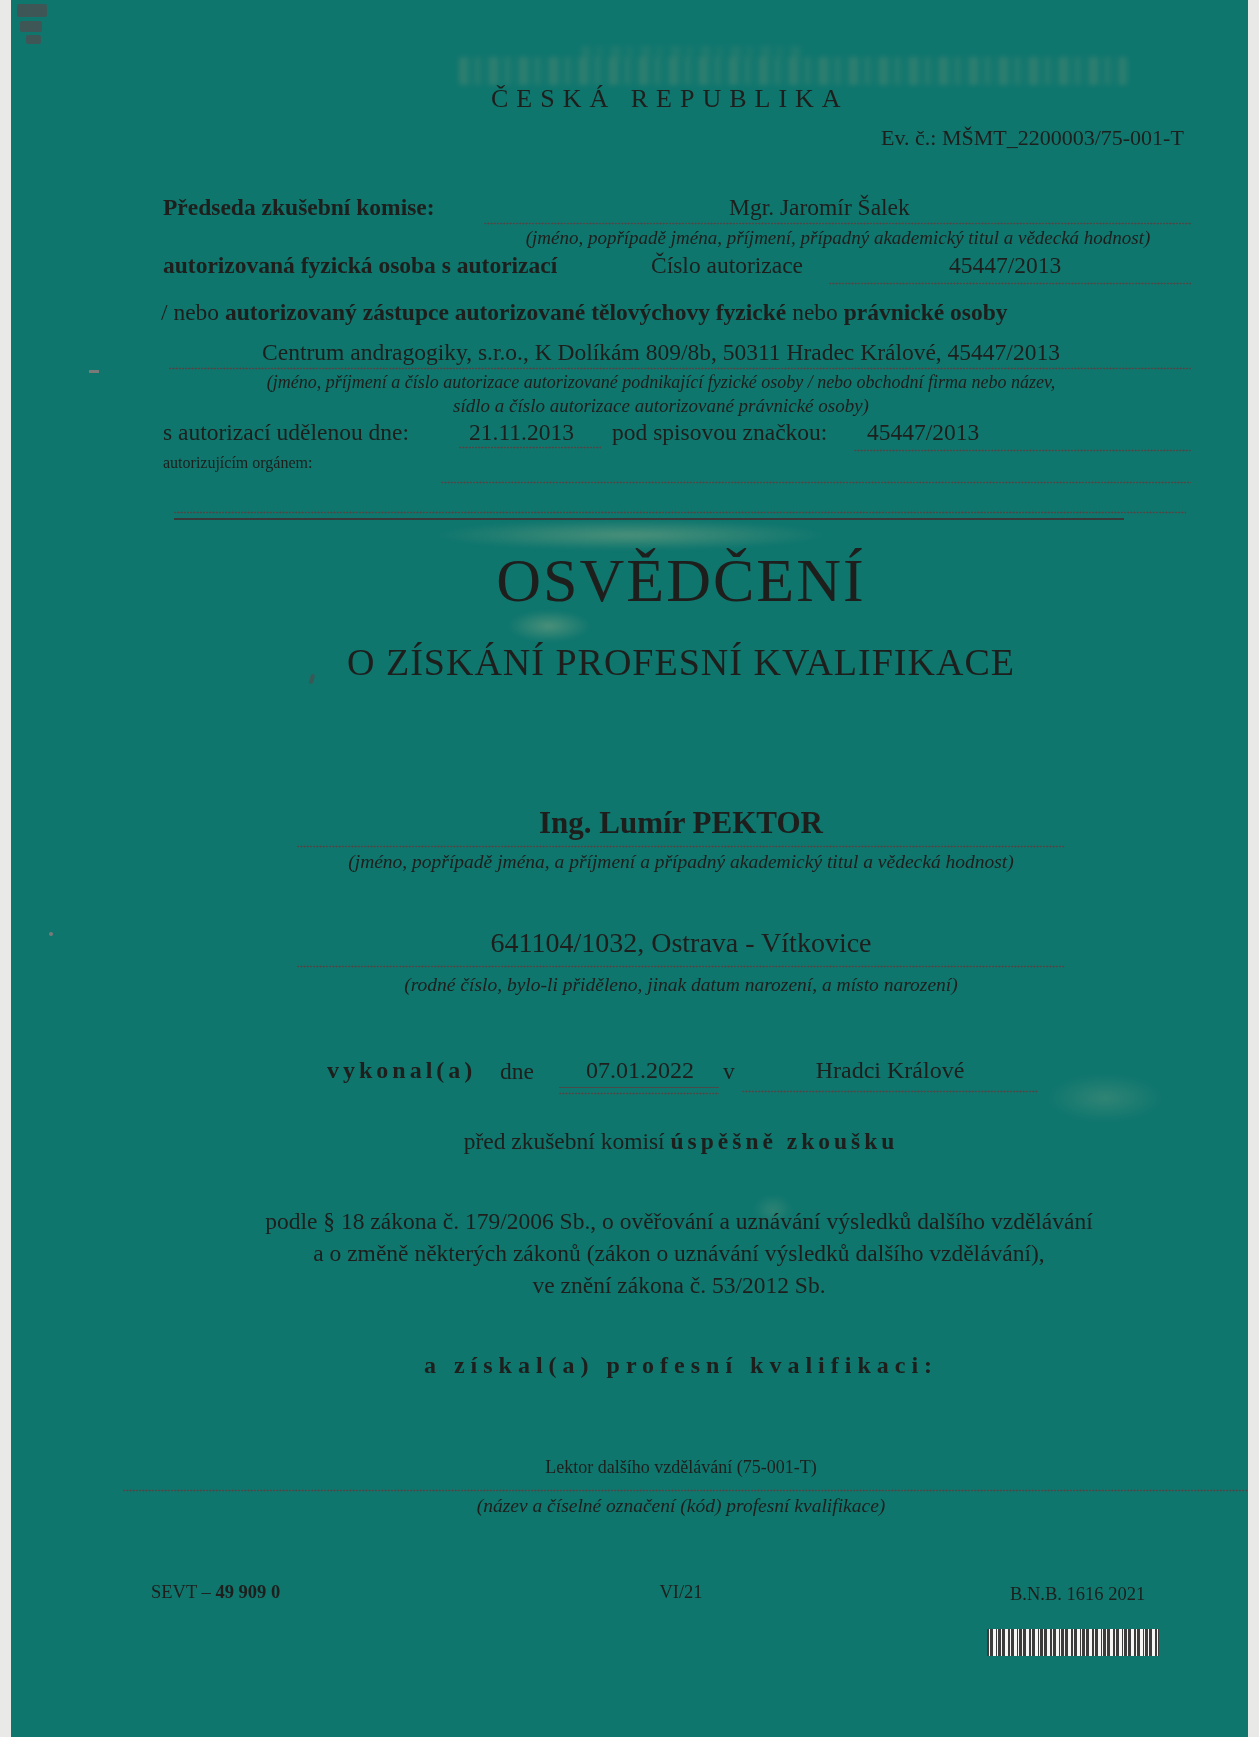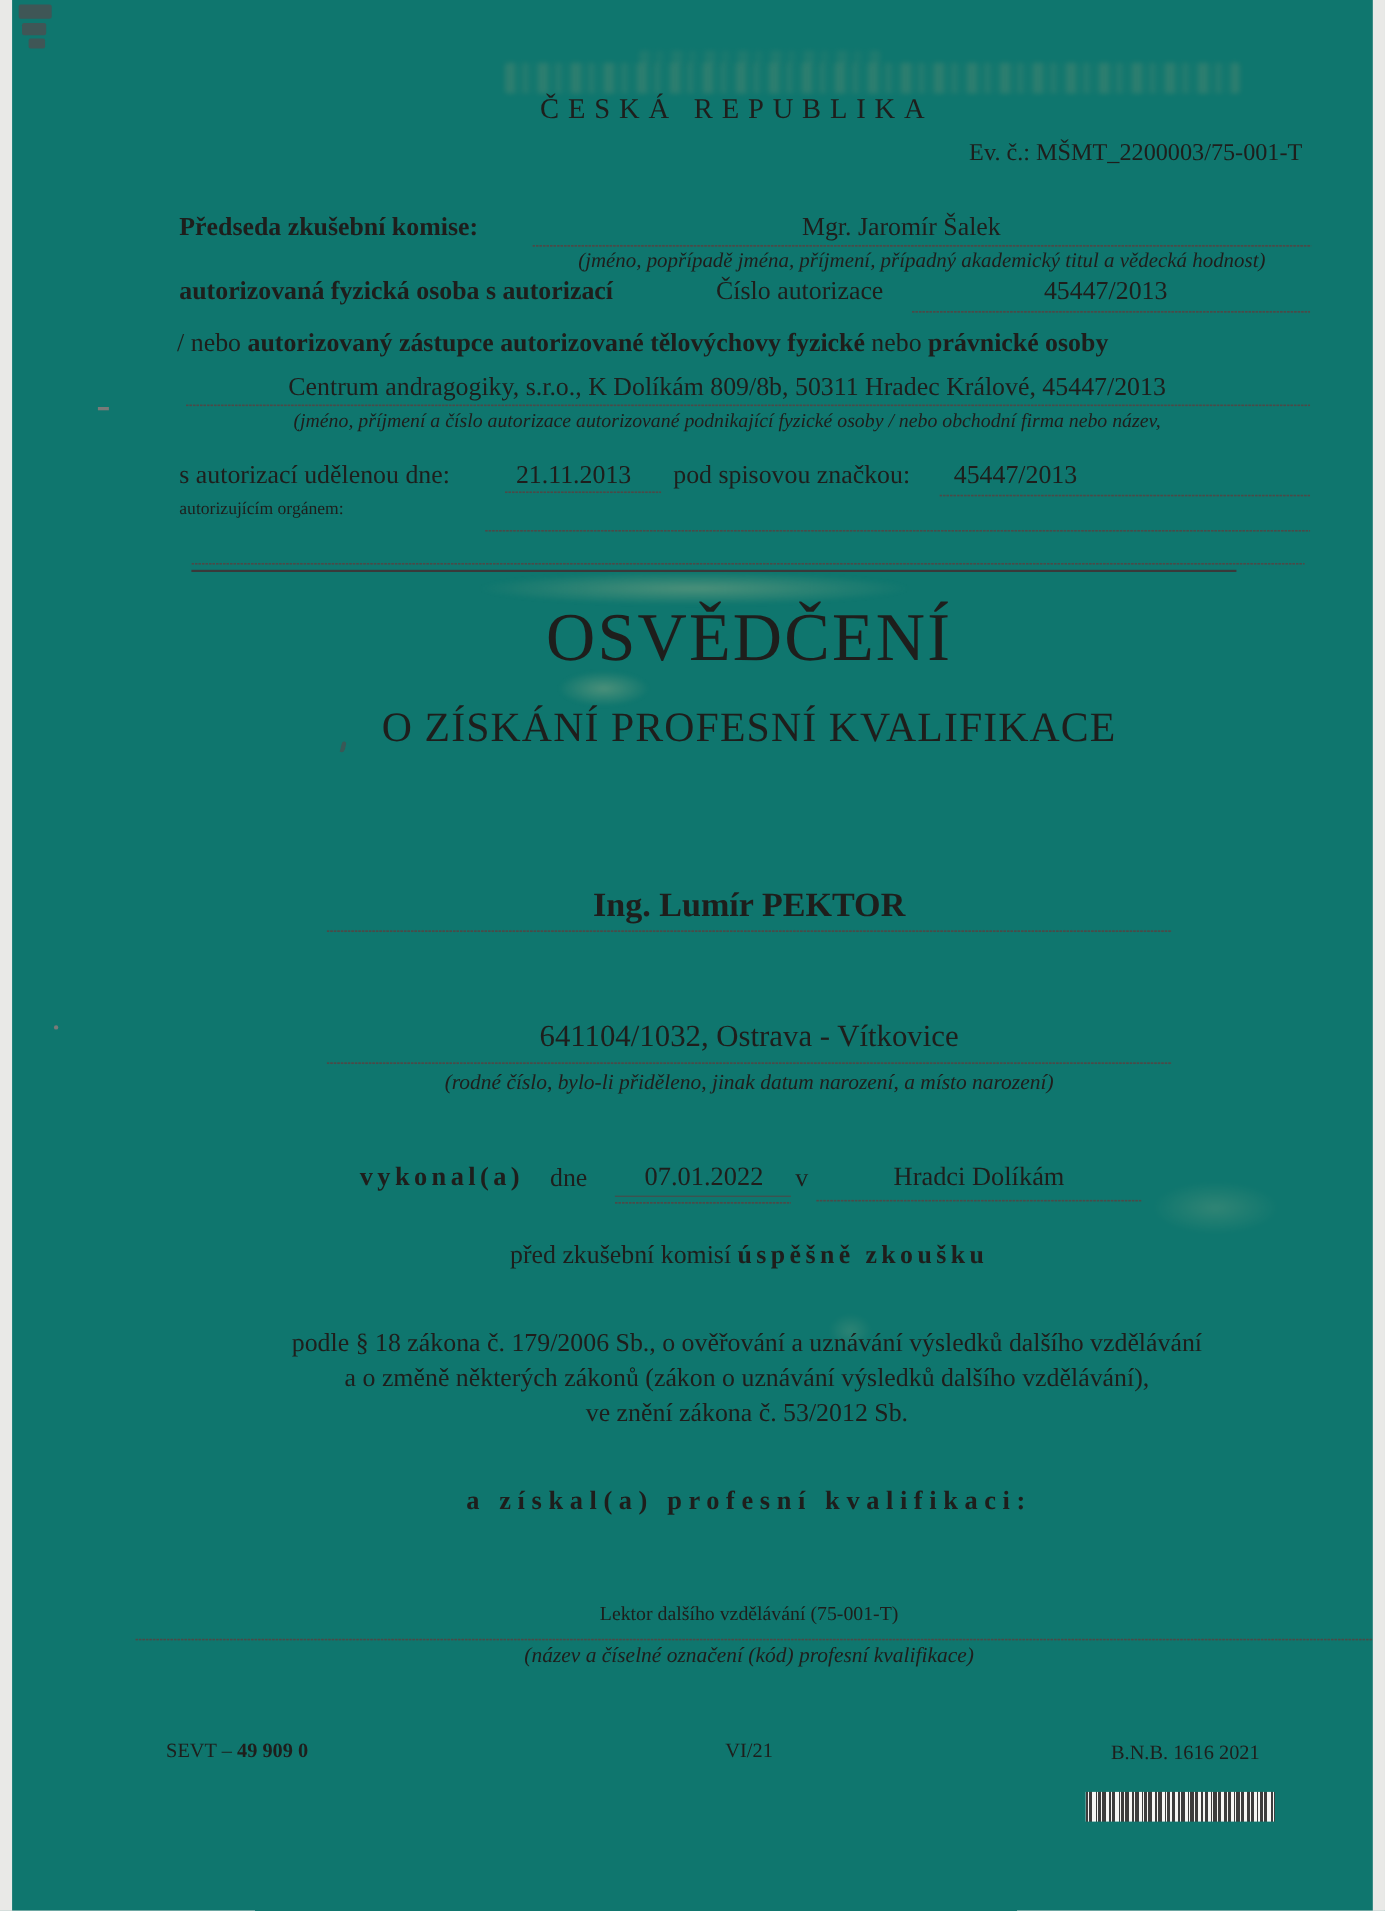--- a/index.html
+++ b/index.html
@@ -77,52 +77,54 @@
   <div class="abs" style="left:938px; top:252px; font-size:23.5px;">45447/2013</div>
   <div class="dot" style="left:818px; top:282px; width:362px;"></div>
 
   <div class="abs" style="left:150px; top:299px; font-size:23.5px;">
     <span>/ nebo </span><span class="b">autorizovaný zástupce autorizované tělovýchovy fyzické</span><span> nebo </span><span class="b">právnické osoby</span>
   </div>
 
   <div class="blk" style="left:120px; top:339px; width:1060px; font-size:23.5px;">Centrum andragogiky, s.r.o., K Dolíkám 809/8b, 50311 Hradec Králové, 45447/2013</div>
   <div class="dot" style="left:158px; top:367px; width:1022px;"></div>
   <div class="blk i" style="left:100px; top:372px; width:1100px; font-size:18px;">(jméno, příjmení a číslo autorizace autorizované podnikající fyzické osoby / nebo obchodní firma nebo název,</div>
+  <div class="blk i" style="left:100px; top:395px; width:1100px; font-size:19px;">sídlo a číslo autorizace autorizované právnické osoby)</div>
 
   <div class="abs" style="left:152px; top:419px; font-size:23.5px;">s autorizací udělenou dne:</div>
   <div class="abs" style="left:458px; top:419px; font-size:23.5px;">21.11.2013</div>
   <div class="dot" style="left:448px; top:446px; width:142px;"></div>
   <div class="abs" style="left:601px; top:419px; font-size:23.5px;">pod spisovou značkou:</div>
   <div class="abs" style="left:856px; top:419px; font-size:23.5px;">45447/2013</div>
   <div class="dot" style="left:843px; top:449px; width:337px;"></div>
 
   <div class="abs" style="left:152px; top:454px; font-size:16px;text-align:center;">autorizujícím orgánem:</div>
   <div class="dot" style="left:430px; top:481px; width:750px;"></div>
 
   <div class="dot" style="left:163px; top:511px; width:1012px;"></div>
   <div class="solid" style="left:163px; top:518px; width:950px; border-top-width:2.5px;"></div>
 
   <div class="blk" style="left:160px; top:545px; width:1020px; font-size:62px; letter-spacing:2px;">OSVĚDČENÍ</div>
   <div class="comma" style="left:299px; top:674px;"></div>
   <div class="blk" style="left:160px; top:640px; width:1020px; font-size:38px; letter-spacing:1px;">O ZÍSKÁNÍ PROFESNÍ KVALIFIKACE</div>
 
   <div class="blk b" style="left:160px; top:805px; width:1020px; font-size:31px;">Ing. Lumír PEKTOR</div>
   <div class="dot" style="left:286px; top:845px; width:768px;"></div>
+  <div class="blk i" style="left:160px; top:851px; width:1020px; font-size:19.5px;">(jméno, popřípadě jména, a příjmení a případný akademický titul a vědecká hodnost)</div>
 
   <div class="blk" style="left:160px; top:927px; width:1020px; font-size:28px;">641104/1032, Ostrava - Vítkovice</div>
   <div class="dot" style="left:286px; top:965px; width:768px;"></div>
   <div class="blk i" style="left:160px; top:974px; width:1020px; font-size:19.5px;">(rodné číslo, bylo-li přiděleno, jinak datum narození, a místo narození)</div>
 
   <div class="abs b" style="left:316px; top:1057px; font-size:24px; letter-spacing:4px;">vykonal(a)</div>
   <div class="abs" style="left:489px; top:1058px; font-size:23.5px;">dne</div>
   <div class="blk" style="left:550px; top:1057px; width:158px; font-size:24px;">07.01.2022</div>
   <div class="thin" style="left:548px; top:1087px; width:160px;"></div>
   <div class="dot" style="left:548px; top:1092px; width:160px;"></div>
   <div class="abs" style="left:712px; top:1058px; font-size:23.5px;">v</div>
-  <div class="blk" style="left:731px; top:1057px; width:296px; font-size:24px;">Hradci Dolíkám</div>
+  <div class="blk" style="left:731px; top:1057px; width:296px; font-size:24px;">Hradci Králové</div>
   <div class="dot" style="left:731px; top:1090px; width:296px;"></div>
 
   <div class="blk" style="left:160px; top:1128px; width:1020px; font-size:23.5px;">
     <span>před zkušební komisí </span><span class="b" style="letter-spacing:4px;">úspěšně zkoušku</span>
   </div>
 
   <div class="blk" style="left:100px; top:1208px; width:1136px; font-size:23.5px;">podle § 18 zákona č. 179/2006 Sb., o ověřování a uznávání výsledků dalšího vzdělávání</div>
   <div class="blk" style="left:100px; top:1240px; width:1136px; font-size:23.5px;">a o změně některých zákonů (zákon o uznávání výsledků dalšího vzdělávání),</div>
   <div class="blk" style="left:100px; top:1272px; width:1136px; font-size:23.5px;">ve znění zákona č. 53/2012 Sb.</div>
 

